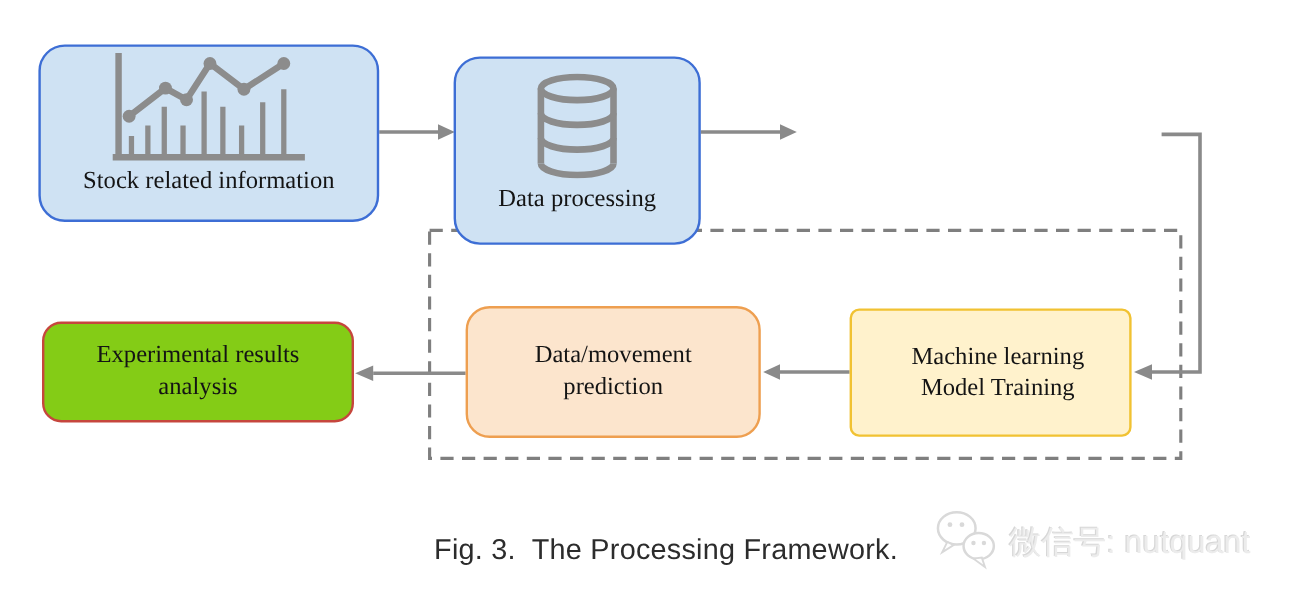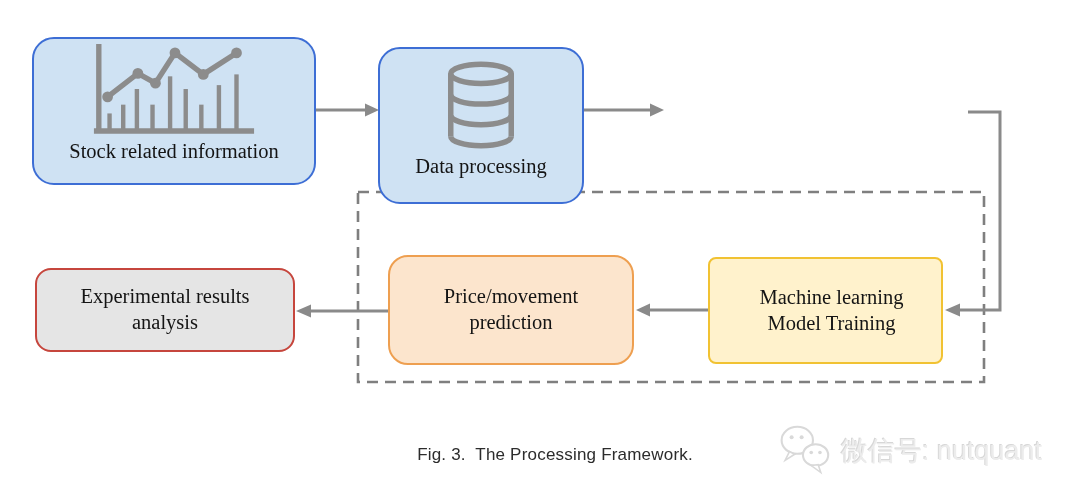--- a/index.html
+++ b/index.html
@@ -18,21 +18,21 @@
     font-size:20.5px; line-height:1.25; color:#141414; text-align:center;
     white-space:pre-line; padding:0 4px 22px 4px;
   }
   .label-only .node-label { padding:0 4px; }
   .group-title {
     position:absolute; z-index:2; text-align:center; font-size:21.5px; color:#111;
   }
   .caption {
     position:absolute; z-index:2; text-align:center;
     font-family:"Liberation Sans","DejaVu Sans",sans-serif;
-    font-size:17px; color:#2c2c2c; white-space:pre; letter-spacing:0.2px;
+    font-size:24px; color:#2c2c2c; white-space:pre; letter-spacing:0.2px;
   }
   .watermark { position:absolute; z-index:2; display:flex; align-items:center; }
   .watermark-text {
     font-family:"Liberation Sans","DejaVu Sans",sans-serif;
     font-size:27px; color:#ececec; margin-left:8px; white-space:pre;
     text-shadow:-1px -1px 0 #d7d7d7, 1px 1px 1px #ffffff;
   }
 </style>
 </head>
 <body>
@@ -114,25 +114,25 @@
   </div>
 
 
 
   <div class="node label-only" style="left: 708px; top: 257px; width: 235px; height: 107px; border-radius: 8px; background-color: rgb(255, 242, 204); border-color: rgb(241, 194, 50); padding-left: 12px;">
     <div class="node-label">Machine learning
 Model Training</div>
   </div>
 
   <div class="node label-only" style="left: 388px; top: 255px; width: 246px; height: 110px; border-radius: 20px; background-color: rgb(252, 229, 205); border-color: rgb(238, 159, 80);">
-    <div class="node-label">Price/movement
+    <div class="node-label">Data/movement
 prediction</div>
   </div>
 
-  <div class="node label-only" style="left: 35px; top: 268px; width: 260px; height: 84px; border-radius: 16px; background-color: #e5e5e5; border-color: rgb(198, 70, 61);">
+  <div class="node label-only" style="left: 35px; top: 268px; width: 260px; height: 84px; border-radius: 16px; background-color: #84cc16; border-color: rgb(198, 70, 61);">
     <div class="node-label">Experimental results
 analysis</div>
   </div>
 
   <div class="caption" style="left:180px; top:445px; width:750px;">Fig. 3.  The Processing Framework.</div>
 
   <div class="watermark" style="left:779px; top:421px;">
     <span>
       <svg width="54" height="56" viewBox="0 0 62 58" xmlns="http://www.w3.org/2000/svg">
         <g stroke="#d9d9d9" stroke-width="2.4">

